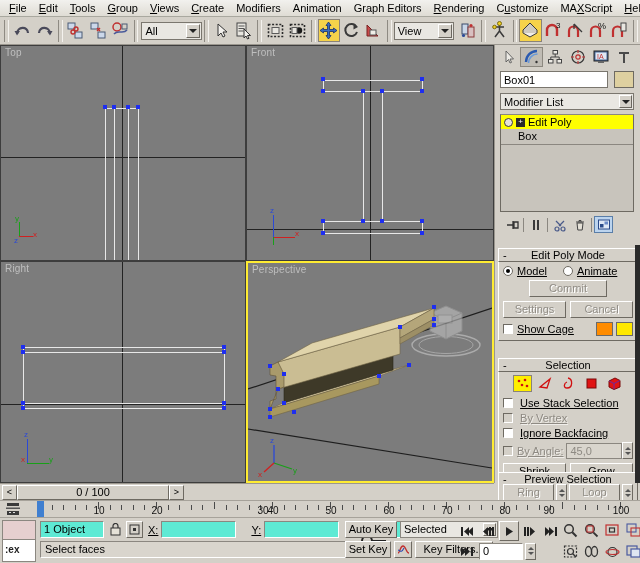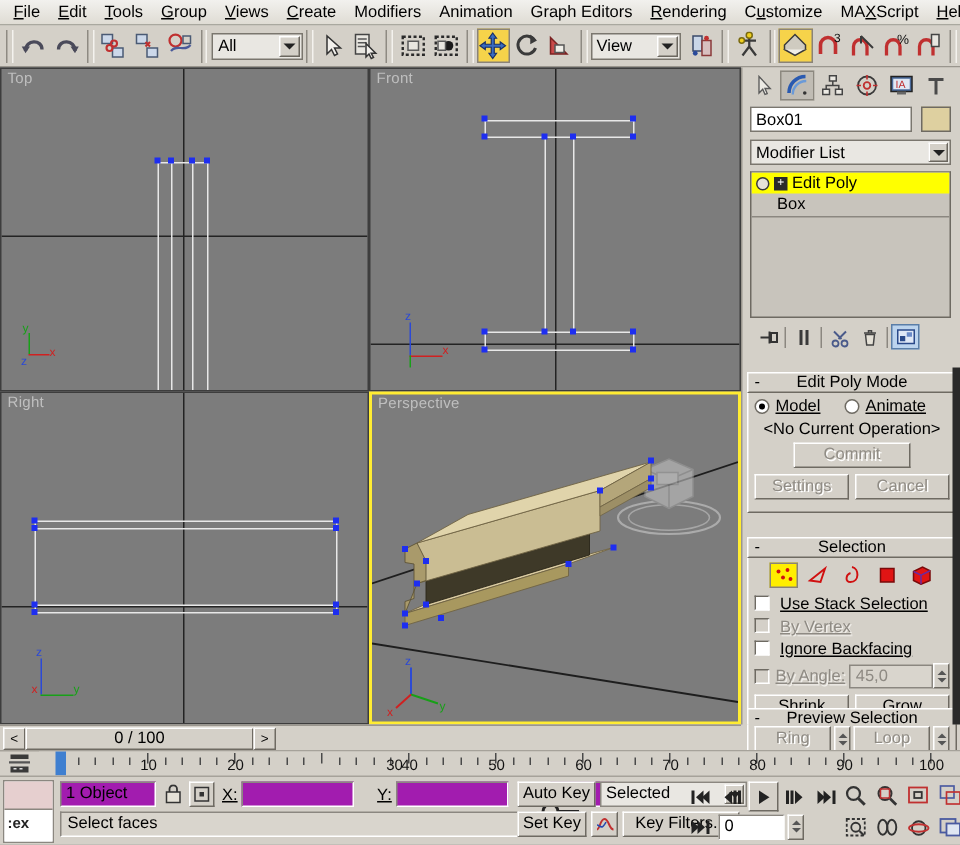--- a/index.html
+++ b/index.html
@@ -211,21 +211,21 @@
     background:#d4d0c8; border-top:1px solid #a6a29a;
   }
   .mini-listener {
     position:absolute;left:2px;top:2px;width:34px;height:42px;
     border:1px solid #8b8780; background:#fff;
   }
   .ml-pink { height:19px; background:#e6cfcf; border-bottom:1px solid #8b8780; }
   .ml-white { height:21px; background:#fff; font-size:10px; padding-left:2px;
               line-height:20px; color:#222; font-weight:bold; }
   .sfield {
-    background:#a21caf; border:1px solid; border-color:#8b8780 #fff #fff #8b8780;
+    background:#5eead4; border:1px solid; border-color:#8b8780 #fff #fff #8b8780;
     height:17px; font-size:11px; line-height:15px; padding-left:3px;
   }
   .prompt {
     background:#d9d5cd; border:1px solid; border-color:#8b8780 #fff #fff #8b8780;
     height:17px; font-size:11px; line-height:15px; padding-left:4px;
   }
   .nav-btn { width:20px;height:20px;display:flex;align-items:center;
              justify-content:center;border:1px solid transparent; }
   .akbtn { background:#d4d0c8; border:1px solid;
            border-color:#fff #6e6a62 #6e6a62 #fff; font-size:11px;
@@ -677,25 +677,32 @@
         <span class="minus">-</span>
         <span>Edit Poly Mode</span>
       </div>
       <div class="ro-body">
         <div style="display:flex;align-items:center;margin-bottom:3px;">
           <span class="radio on"></span>
           <span class="lbl" style="margin-left:4px;">Model</span>
           <span class="radio" style="margin-left:16px;"></span>
           <span class="lbl" style="margin-left:4px;">Animate</span>
         </div>
-        <div style="text-align:center;font-size:11px;margin-bottom:3px;">&lt;No Current Operation&gt;</div>
         <div class="btn3d dis" style="width:78px;margin:0 auto 4px auto;">Commit</div>
         <div style="display:flex;gap:4px;margin-bottom:4px;">
           <div class="btn3d dis" style="flex:1;">Settings</div>
           <div class="btn3d dis" style="flex:1;">Cancel</div>
+        </div>
+        <div style="display:flex;align-items:center;">
+          <span class="chk"></span>
+          <span class="lbl" style="margin-left:4px;">Show Cage</span>
+          <span style="margin-left:auto;display:flex;gap:3px;">
+            <span style="width:17px;height:14px;background:#ff8c00;border:1px solid #6a6a6a;"></span>
+            <span style="width:17px;height:14px;background:#ffe800;border:1px solid #6a6a6a;"></span>
+          </span>
         </div>
       </div>
     </div>
 
     <div class="rollout" style="top:313px;">
       <div class="ro-head">
         <span class="minus">-</span>
         <span>Selection</span>
       </div>
       <div class="ro-body">
@@ -854,21 +861,21 @@
         <div class="tick" style="left: 582.4px;"></div>
         <div class="tick major" style="left: 594px;"></div>
         <div class="ticklbl" style="left: 73px;">10</div>
         <div class="ticklbl" style="left: 131px;">20</div>
         <div class="ticklbl" style="left: 189px; margin-left: 48px;">30</div>
         <div class="ticklbl" style="left: 247px;">40</div>
         <div class="ticklbl" style="left: 305px;">50</div>
         <div class="ticklbl" style="left: 363px;">60</div>
         <div class="ticklbl" style="left: 421px;">70</div>
         <div class="ticklbl" style="left: 479px;">80</div>
-        <div class="ticklbl" style="left: 537px;">90</div>
+        <div class="ticklbl" style="left: 523px;">90</div>
         <div class="ticklbl" style="left: 595px;">100</div>
         <div class="tb-cursor" style="left: 11px;"></div>
       </div>
   </div>
 
   <div class="statusbar">
     <div class="mini-listener">
       <div class="ml-pink"></div>
       <div class="ml-white">:ex</div>
     </div>

